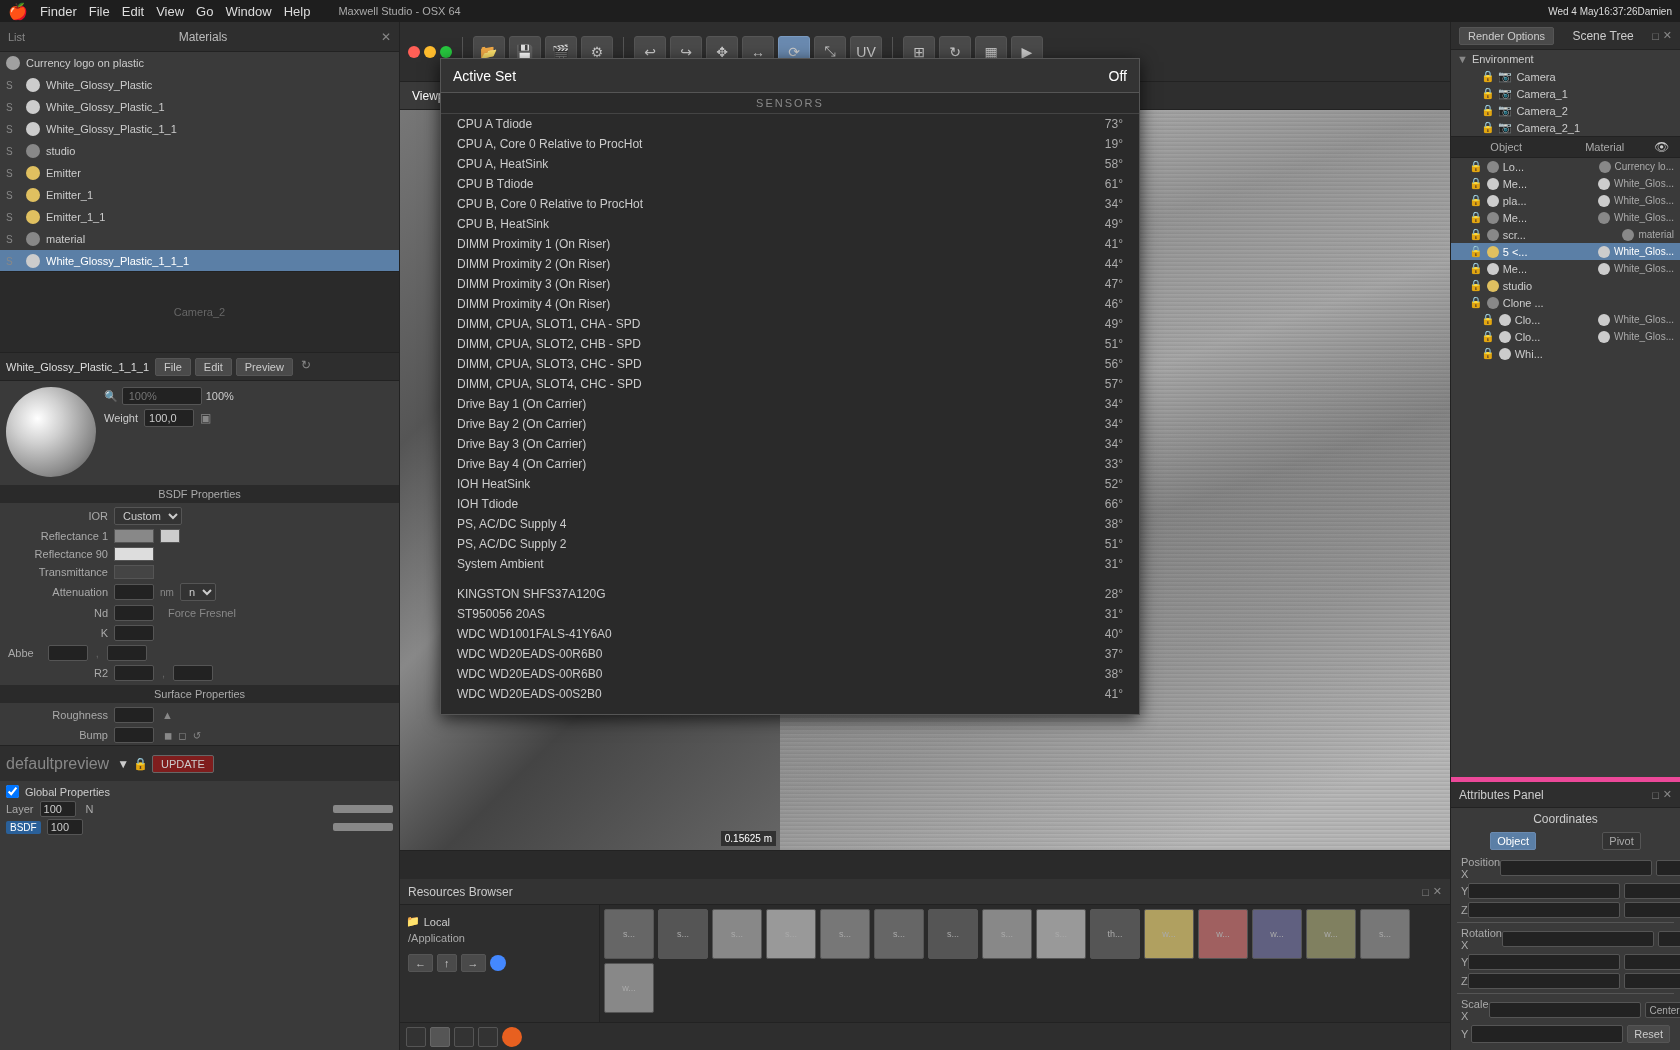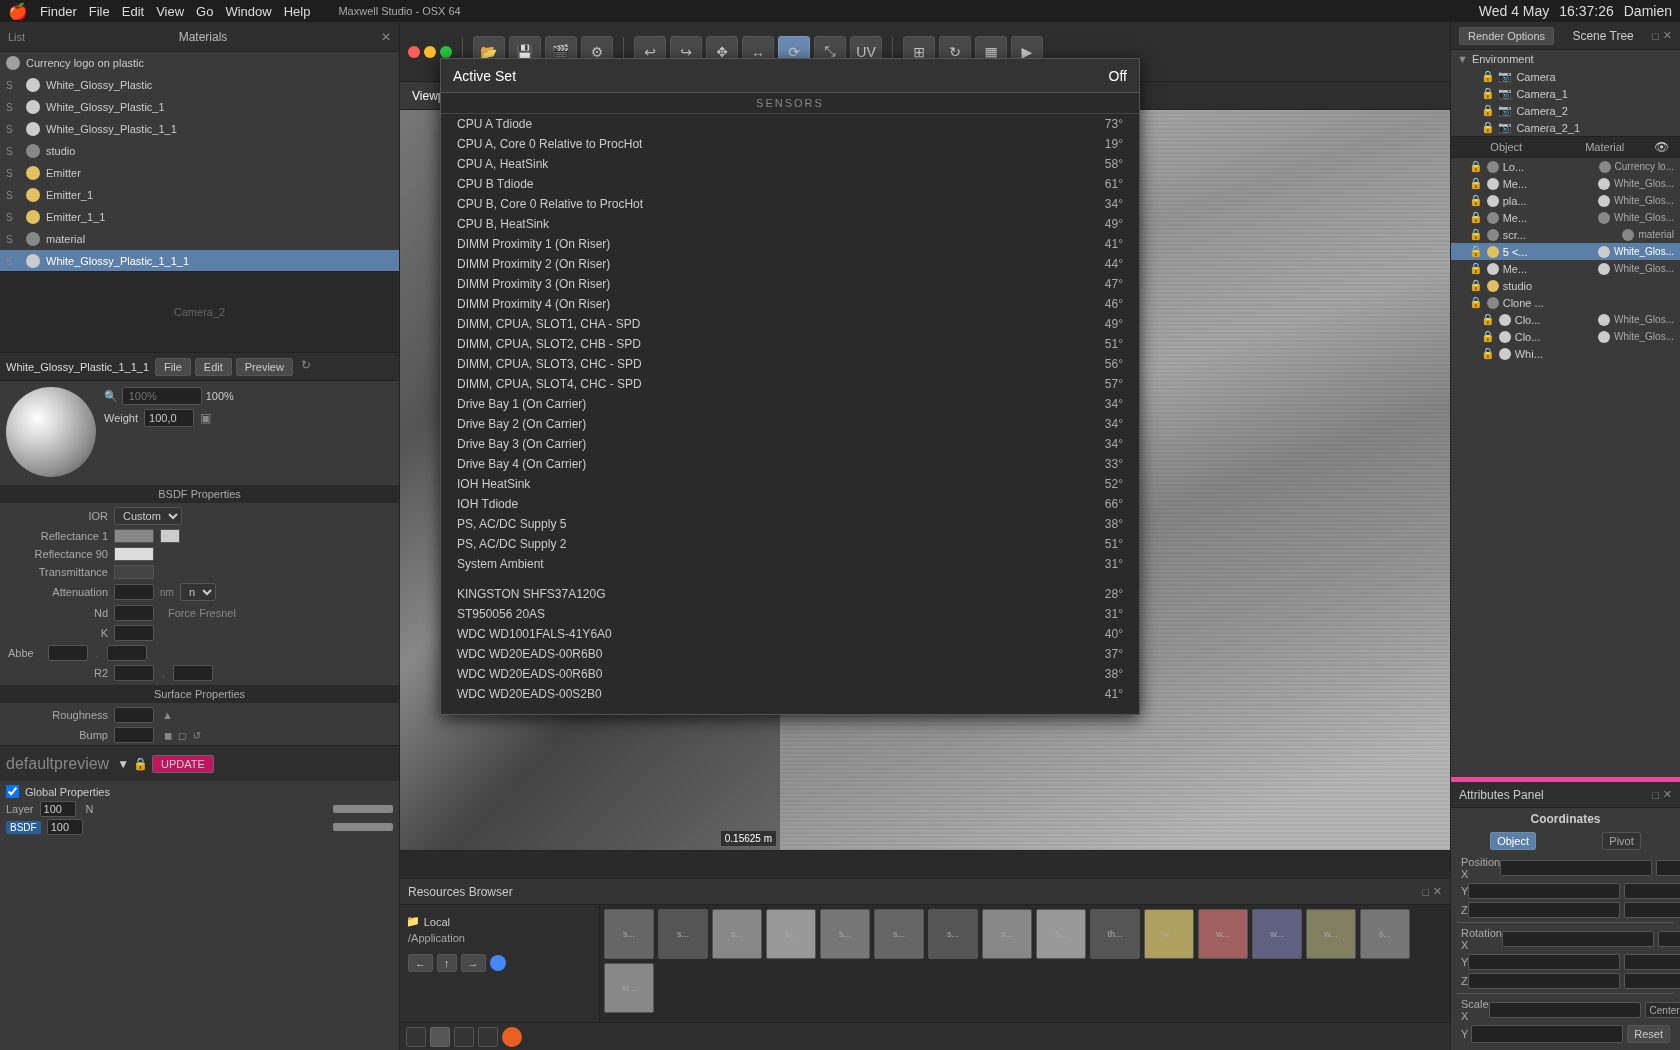--- a/index.html
+++ b/index.html
@@ -2,21 +2,21 @@
 <html><head>
   <meta charset="utf-8">
   <style>
     * { margin: 0; padding: 0; box-sizing: border-box; }
     body { width: 1680px; height: 1050px; background: #3a3a3a; font-family: -apple-system, 'Helvetica Neue', Arial, sans-serif; font-size: 12px; color: #ccc; overflow: hidden; position: relative; }
 
     
     .menubar { width: 100%; height: 22px; background: #1e1e1e; display: flex; align-items: center; padding: 0 8px; color: #ddd; font-size: 13px; position: relative; z-index: 1000; }
     .menubar-left { display: flex; align-items: center; gap: 12px; }
     .menubar-apple { font-size: 16px; }
-    .menubar-right { position: absolute; right: 8px; display: flex; align-items: center; gap: 10px; font-size: 14px; }
+    .menubar-right { position: absolute; right: 8px; display: flex; align-items: center; gap: 0; font-size: 10px; }
     .menu-item { cursor: pointer; }
 
     
     .main-container { display: flex; width: 1680px; height: 1028px; position: relative; border-radius: 15px; }
 
     
     .left-panel { width: 400px; height: 100%; background: #3a3a3a; display: flex; flex-direction: column; border-right: 1px solid #222; }
 
     
     .materials-header { height: 30px; background: #2e2e2e; display: flex; align-items: center; padding: 0 8px; border-bottom: 1px solid #222; gap: 8px; }
@@ -49,21 +49,21 @@
     .select-input { background: #333; border: 1px solid #555; color: #ccc; font-size: 11px; padding: 1px 4px; border-radius: 2px; }
     .color-swatch-small { width: 40px; height: 14px; background: #888; border: 1px solid #555; }
     .color-swatch-white { width: 40px; height: 14px; background: #ddd; border: 1px solid #555; }
     .color-swatch-dark { width: 40px; height: 14px; background: #444; border: 1px solid #555; }
     .num-input-sm { width: 40px; background: #222; border: 1px solid #555; color: #ccc; font-size: 11px; padding: 1px 3px; border-radius: 2px; }
 
     
     .mat-bottom-bar { height: 36px; background: #2e2e2e; display: flex; align-items: center; padding: 0 6px; gap: 4px; border-top: 1px solid #222; }
     .preview-label { font-size: 16px; color: #888; }
     .lock-icon { color: #888; font-size: 12px; }
-    .update-btn { background: #be185d; border: 1px solid #666; color: #ccc; padding: 2px 8px; font-size: 11px; border-radius: 2px; cursor: pointer; }
+    .update-btn { background: #7f1d1d; border: 1px solid #666; color: #ccc; padding: 2px 8px; font-size: 11px; border-radius: 2px; cursor: pointer; }
 
     
     .global-props { padding: 4px 6px; background: #3a3a3a; }
     .global-header { display: flex; align-items: center; gap: 6px; font-size: 11px; color: #ccc; margin-bottom: 3px; }
     .prop-row-inline { display: flex; align-items: center; gap: 6px; margin: 2px 0; }
     .prop-tag { background: #2a6099; color: #fff; padding: 1px 4px; font-size: 10px; border-radius: 2px; }
     .progress-bar { height: 8px; background: #555; border-radius: 2px; position: relative; overflow: hidden; }
     .progress-fill { height: 100%; background: #888; }
 
     
@@ -115,21 +115,21 @@
     .tree-item.selected { background: #5b7fa6; }
     .tree-label { font-size: 11px; color: #ccc; }
     .tree-color { width: 12px; height: 12px; border-radius: 50%; flex-shrink: 0; }
     .tree-mat-label { font-size: 10px; color: #aaa; max-width: 80px; overflow: hidden; text-overflow: ellipsis; white-space: nowrap; }
 
     
     .attributes-panel { border-top: 5px solid #ec4899; background: #3a3a3a; }
     .attributes-header { height: 26px; background: #2e2e2e; display: flex; align-items: center; padding: 0 8px; border-bottom: 1px solid #222; }
     .attributes-title { font-size: 12px; color: #ccc; flex: 1; }
     .coords-section { padding: 4px 6px; }
-    .coords-title { font-size: 12px; color: #ccc; text-align: center; margin-bottom: 6px; font-weight: bold; }
+    .coords-title { font-size: 12px; color: #ccc; text-align: center; margin-bottom: 6px; }
     .pivot-row { display: flex; justify-content: space-around; margin-bottom: 6px; }
     .pivot-btn { font-size: 11px; color: #aaa; cursor: pointer; padding: 2px 6px; background: #333; border: 1px solid #555; border-radius: 2px; }
     .pivot-btn.active { background: #5b7fa6; color: #fff; border-color: #6a8ab0; }
     .coord-row { display: flex; align-items: center; margin-bottom: 3px; padding: 0 4px; }
     .coord-label { font-size: 11px; color: #aaa; width: 70px; }
     .coord-inputs { display: flex; flex: 1; gap: 4px; }
     .coord-input { flex: 1; background: #222; border: 1px solid #555; color: #ccc; padding: 1px 4px; font-size: 11px; border-radius: 2px; }
     .section-divider { height: 1px; background: #555; margin: 4px 0; }
     .reset-btn { background: #4a4a4a; border: 1px solid #555; color: #ccc; padding: 2px 6px; font-size: 11px; cursor: pointer; border-radius: 2px; }
 
@@ -481,21 +481,21 @@
         </div>
         <div class="dropdown-item">
           <span>IOH HeatSink</span>
           <span class="dropdown-item-value">52°</span>
         </div>
         <div class="dropdown-item">
           <span>IOH Tdiode</span>
           <span class="dropdown-item-value">66°</span>
         </div>
         <div class="dropdown-item">
-          <span>PS, AC/DC Supply 5</span>
+          <span>PS, AC/DC Supply 4</span>
           <span class="dropdown-item-value">38°</span>
         </div>
         <div class="dropdown-item">
           <span>PS, AC/DC Supply 2</span>
           <span class="dropdown-item-value">51°</span>
         </div>
         <div class="dropdown-item">
           <span>System Ambient</span>
           <span class="dropdown-item-value">31°</span>
         </div>

